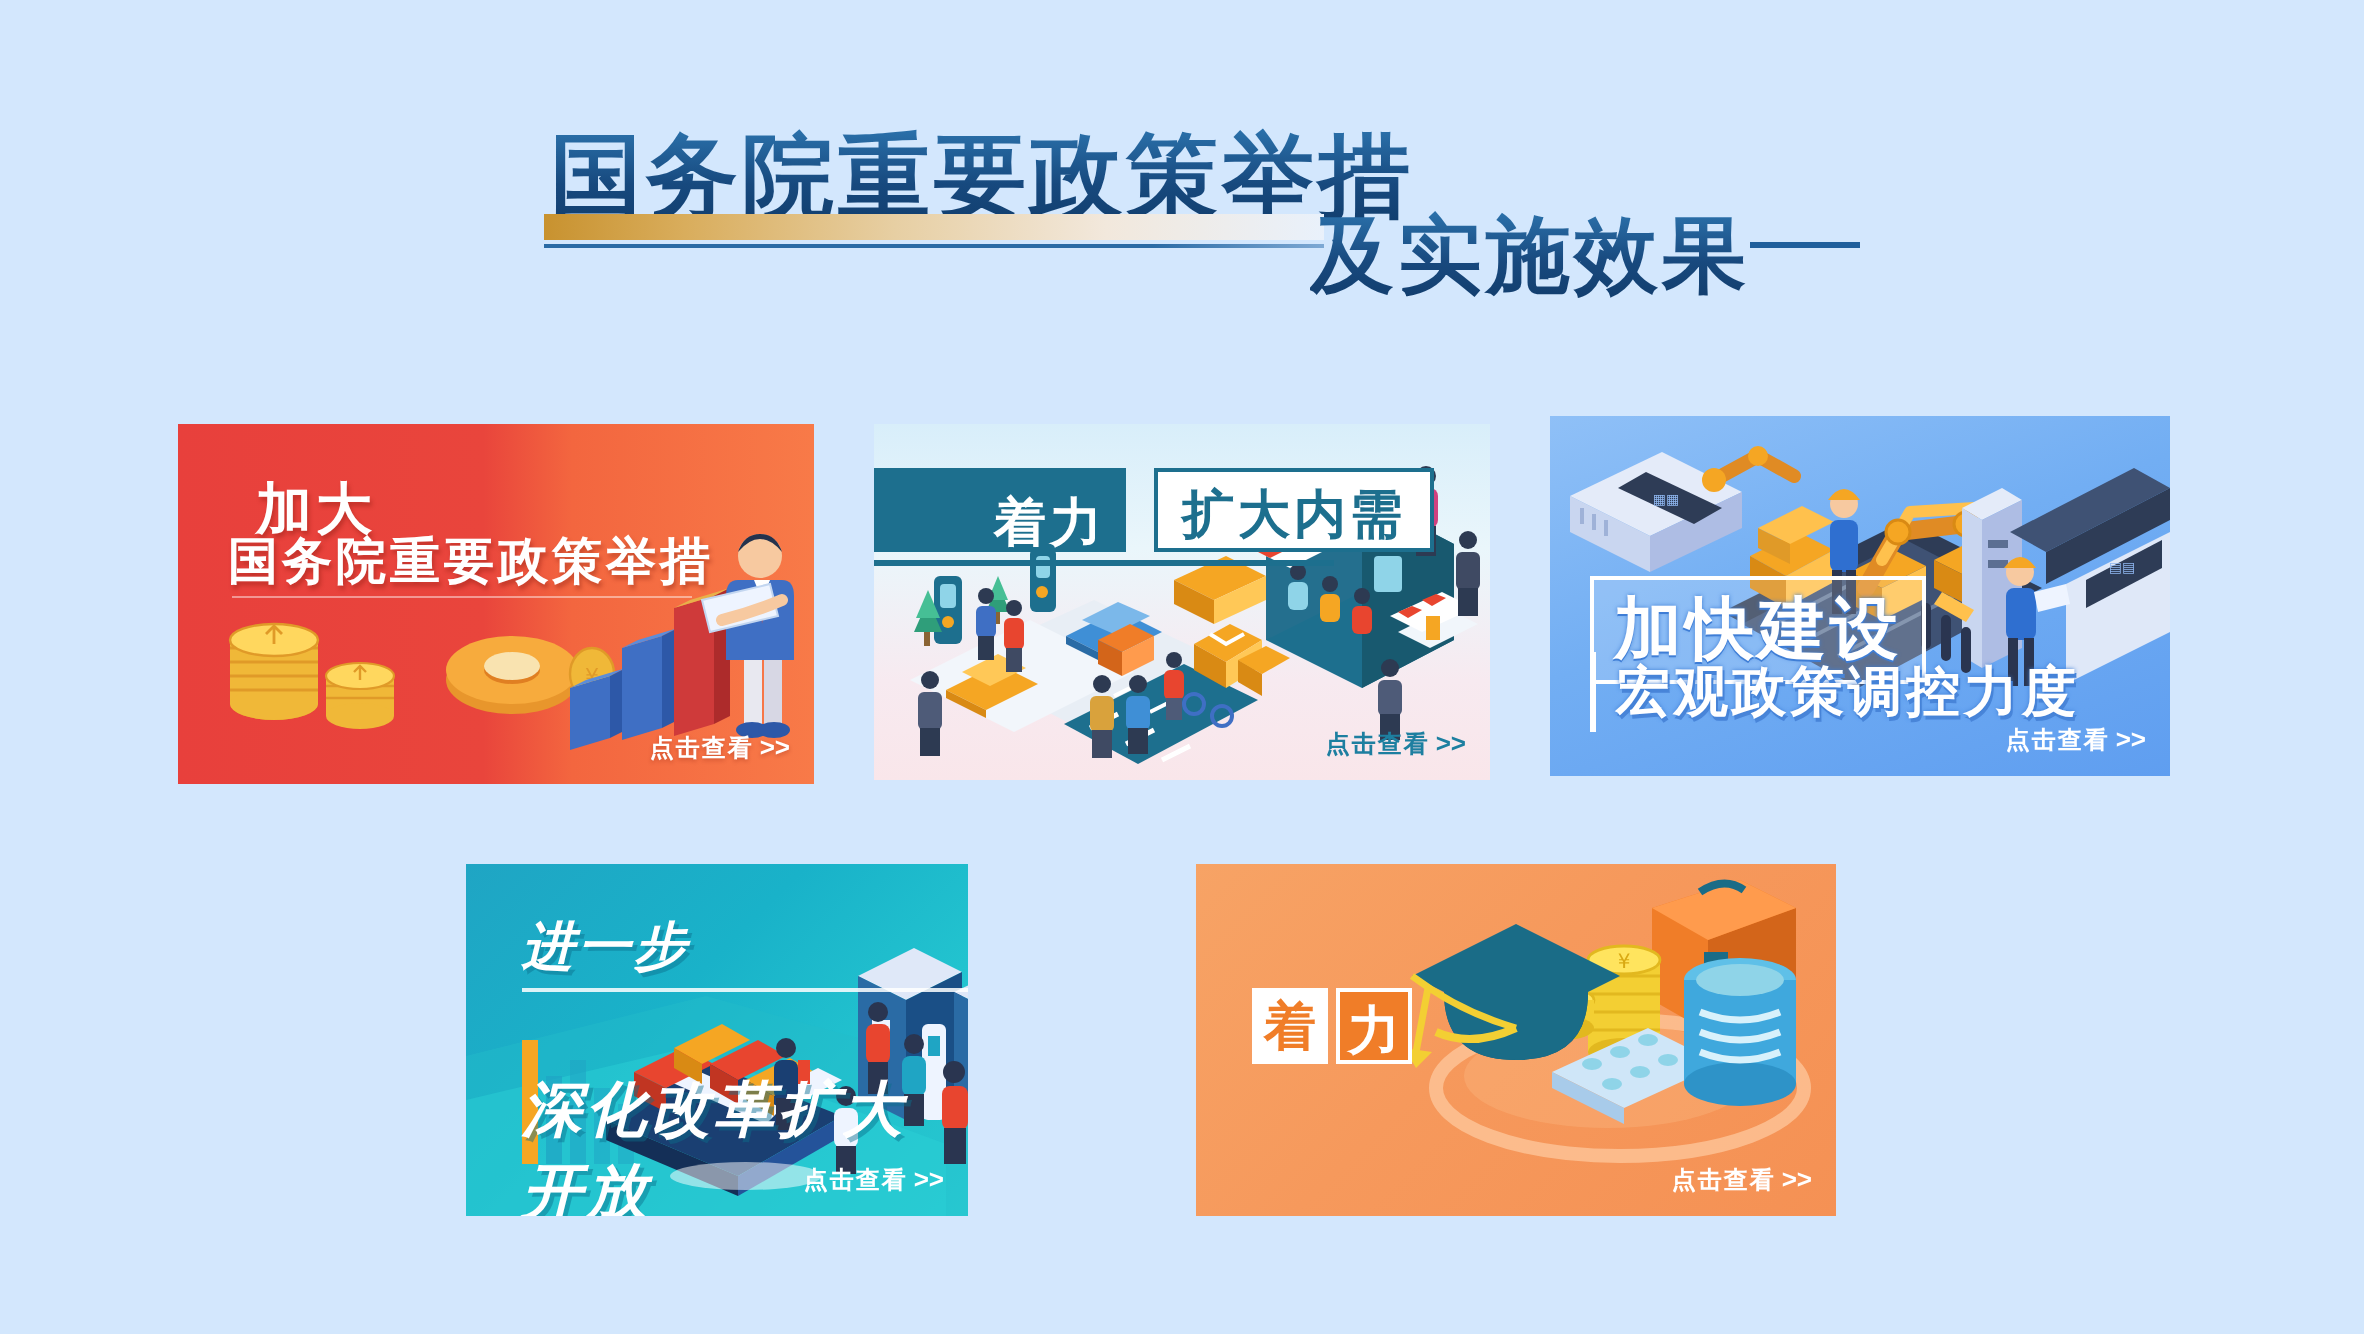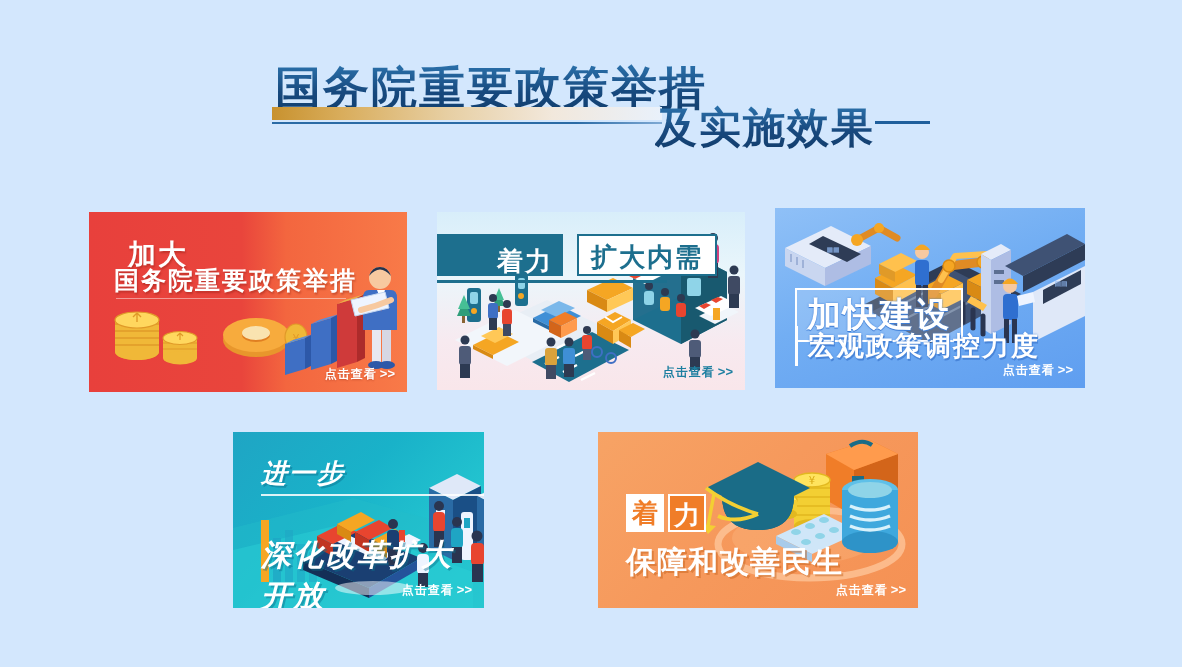--- a/index.html
+++ b/index.html
@@ -604,15 +604,14 @@
         <ellipse cx="272" cy="58" rx="28" ry="11" fill="#5fc0e8"></ellipse>
         <rect x="244" y="58" width="56" height="52" fill="#3fa8dd"></rect>
         <ellipse cx="272" cy="110" rx="28" ry="11" fill="#2e93c8"></ellipse>
         <ellipse cx="272" cy="58" rx="22" ry="8" fill="#8fd4e8"></ellipse>
         <path d="M252,74 q20,8 40,0 M252,84 q20,8 40,0 M252,94 q20,8 40,0" stroke="#d8f1fb" stroke-width="3.5" fill="none"></path>
       </g>
     </svg>
   </div>
   <div class="tbox-a">着</div>
   <div class="tbox-b">力</div>
-  <div class="t2">保障和改善民生</div>
   <div class="cta"><span>点击查看</span><span class="chev">&gt;&gt;</span></div>
 </div>
 
 </body></html>

